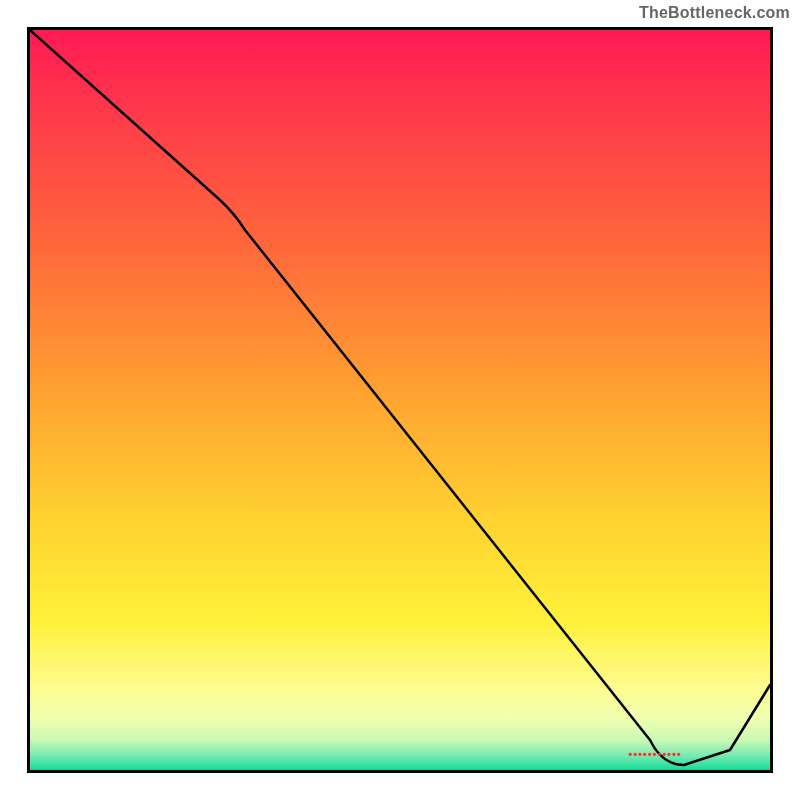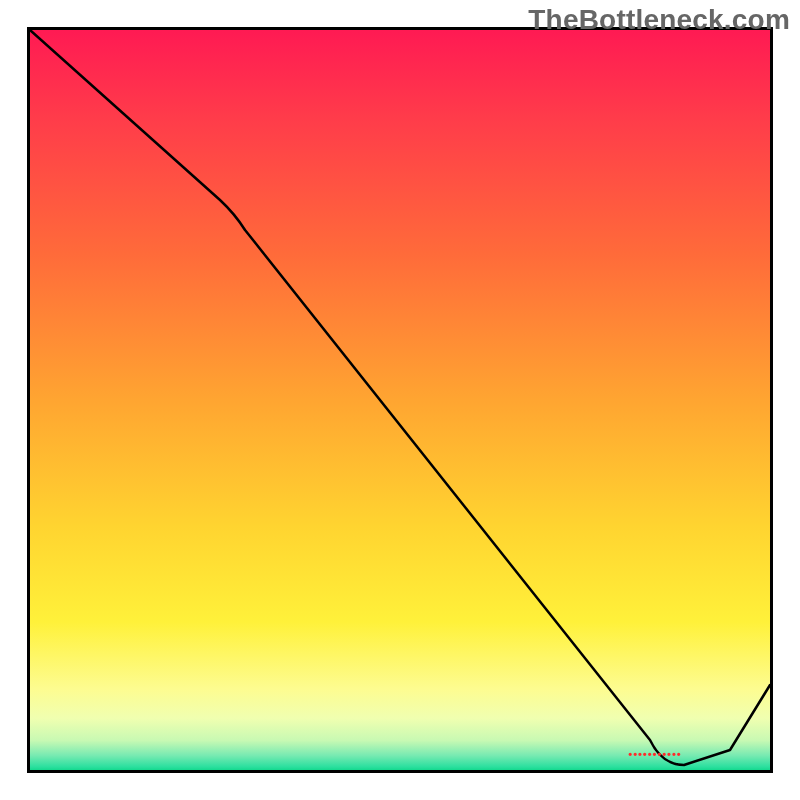--- a/index.html
+++ b/index.html
@@ -13,21 +13,21 @@
   }
   .wrap {
     position: relative;
     width: 800px;
     height: 800px;
   }
   .watermark {
     position: absolute;
     top: 4px;
     right: 10px;
-    font-size: 28px;
+    font-size: 16px;
     font-weight: bold;
     color: #666666;
     letter-spacing: 0.2px;
     z-index: 30;
   }
   .plot-box {
     position: absolute;
     left: 27px;
     top: 27px;
     width: 746px;

